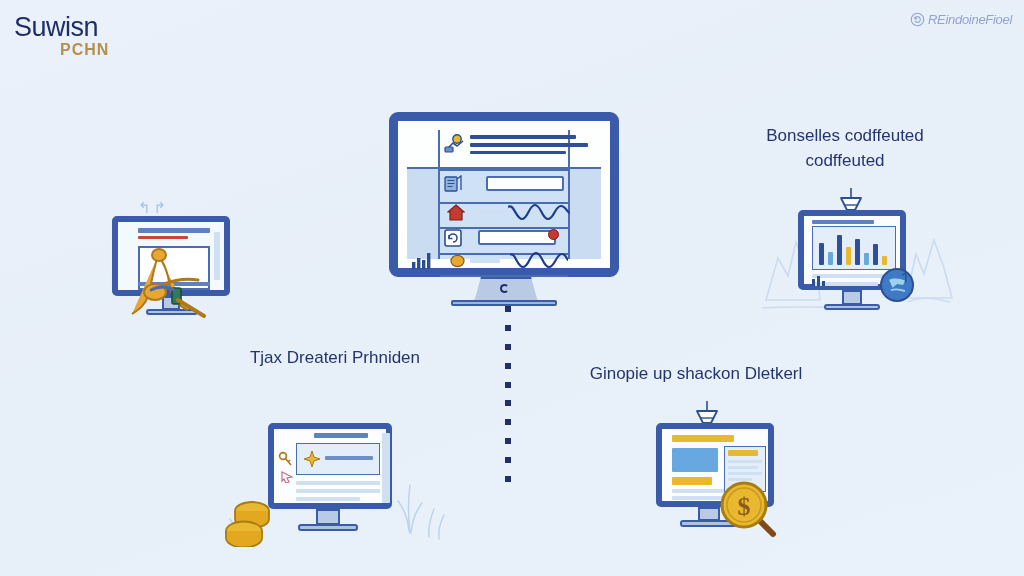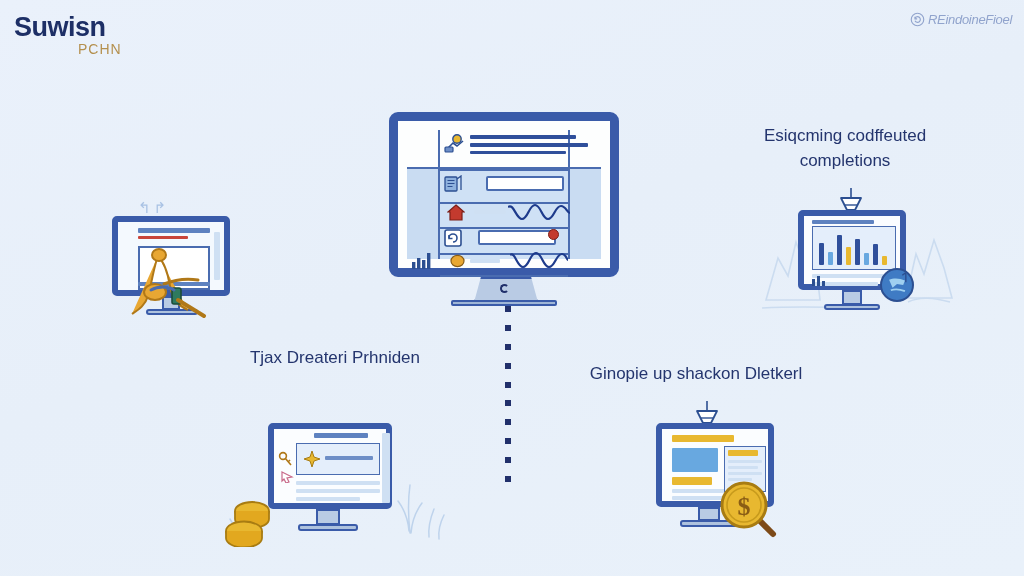--- a/index.html
+++ b/index.html
@@ -24,31 +24,31 @@
   
   #logo {
     position: absolute;
     left: 14px;
     top: 14px;
     width: 210px;
     height: 52px;
   }
   #logo .logo-main {
     font-size: 27px;
-    font-weight: bold;
+    font-weight: normal;
     color: #1d2f66;
     letter-spacing: -0.5px;
     line-height: 1;
     filter: blur(0.35px);
   }
   #logo .logo-sub {
     margin-top: 1px;
-    margin-left: 64px;
-    font-size: 14px;
-    font-weight: normal;
+    margin-left: 46px;
+    font-size: 16px;
+    font-weight: bold;
     color: #b08840;
     letter-spacing: 1px;
     line-height: 1;
     filter: blur(0.7px);
     opacity: .92;
   }
 
   #watermark {
     position: absolute;
     right: 12px;
@@ -256,22 +256,22 @@
       <path d="M8 7.5 L8 11 L11.4 11" fill="none" stroke="#4a66a8" stroke-width="1.8"></path>
     </svg>
     <span class="wm-text">REindoineFioel</span>
   </div>
 
 
   <div class="caption" id="caption-top-left">
   </div>
 
   <div class="caption" id="caption-top-right">
-    <span class="cl">Esiqcming codffeuted</span>
-    <span class="cl">completions</span>
+    <span class="cl">Bonselles codffeuted</span>
+    <span class="cl">codffeuted</span>
   </div>
 
   <div class="caption" id="caption-bottom-left">
     <span class="cl">Tjax Dreateri Prhniden</span>
   </div>
 
   <div class="caption" id="caption-bottom-right">
     <span class="cl">Ginopie up shackon Dletkerl</span>
   </div>
 

